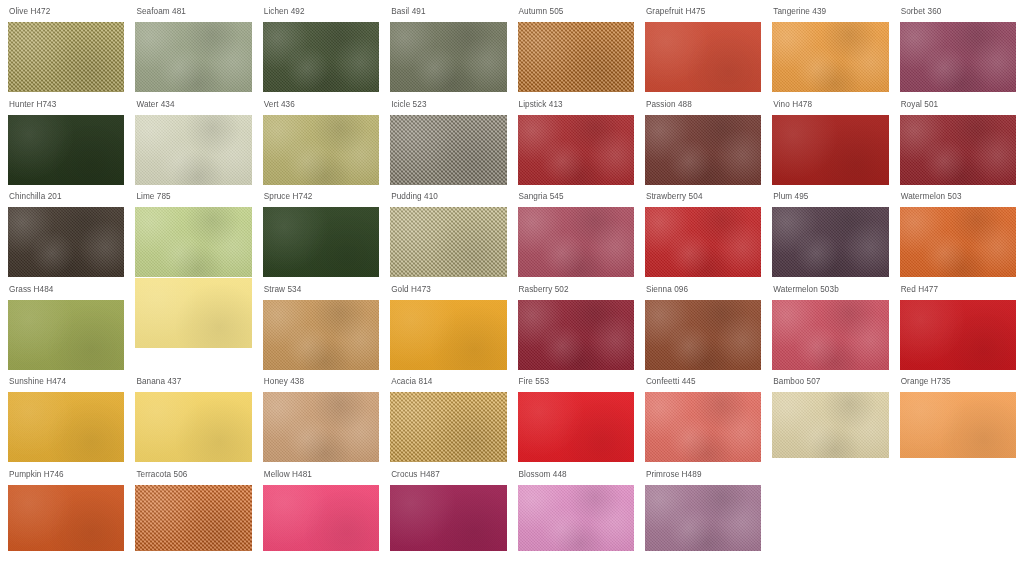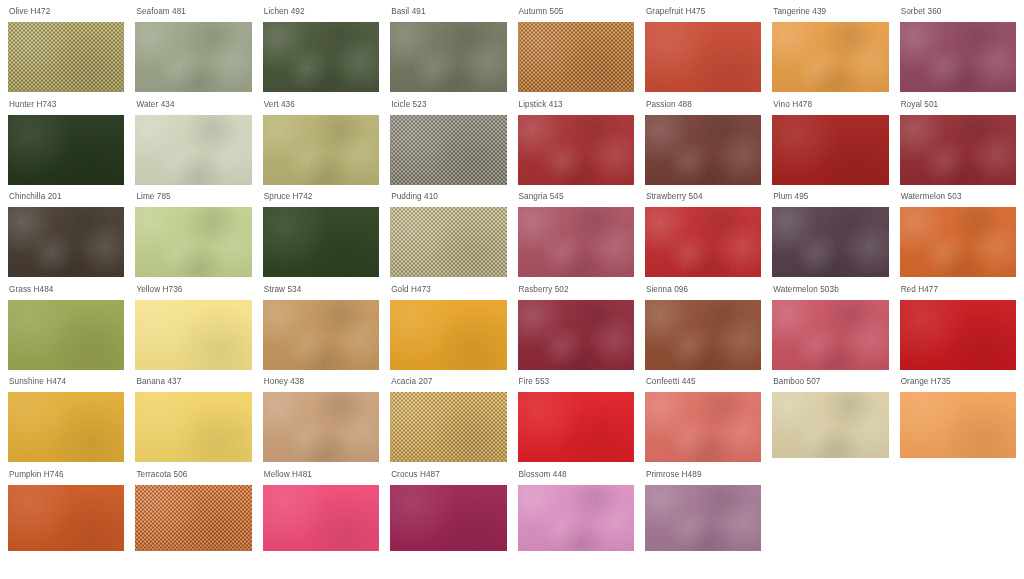--- a/index.html
+++ b/index.html
@@ -218,21 +218,20 @@
       </div>
       <div class="swatch-cell">
         <div class="swatch-label">Watermelon 503</div>
         <div class="swatch-chip weave-mottled" style="background-color: rgb(217, 96, 31);"></div>
       </div>
       <div class="swatch-cell">
         <div class="swatch-label">Grass H484</div>
         <div class="swatch-chip weave-smooth" style="background-color: rgb(154, 165, 81);"></div>
       </div>
       <div class="swatch-cell">
-        <div class="swatch-label">Yellow H736</div>
         <div class="swatch-chip weave-smooth" style="background-color: rgb(246, 227, 138);"></div>
       </div>
       <div class="swatch-cell">
         <div class="swatch-label">Straw 534</div>
         <div class="swatch-chip weave-mottled" style="background-color: rgb(197, 146, 84);"></div>
       </div>
       <div class="swatch-cell">
         <div class="swatch-label">Gold H473</div>
         <div class="swatch-chip weave-smooth" style="background-color: rgb(233, 164, 38);"></div>
       </div>
@@ -258,21 +257,21 @@
       </div>
       <div class="swatch-cell">
         <div class="swatch-label">Banana 437</div>
         <div class="swatch-chip weave-smooth" style="background-color: rgb(243, 212, 103);"></div>
       </div>
       <div class="swatch-cell">
         <div class="swatch-label">Honey 438</div>
         <div class="swatch-chip weave-mottled" style="background-color: rgb(204, 157, 114);"></div>
       </div>
       <div class="swatch-cell">
-        <div class="swatch-label">Acacia 207</div>
+        <div class="swatch-label">Acacia 814</div>
         <div class="swatch-chip weave-coarse" style="background-color: rgb(220, 171, 77);"></div>
       </div>
       <div class="swatch-cell">
         <div class="swatch-label">Fire 553</div>
         <div class="swatch-chip weave-smooth" style="background-color: rgb(224, 29, 37);"></div>
       </div>
       <div class="swatch-cell">
         <div class="swatch-label">Confeetti 445</div>
         <div class="swatch-chip weave-mottled" style="background-color: rgb(225, 104, 92);"></div>
       </div>

